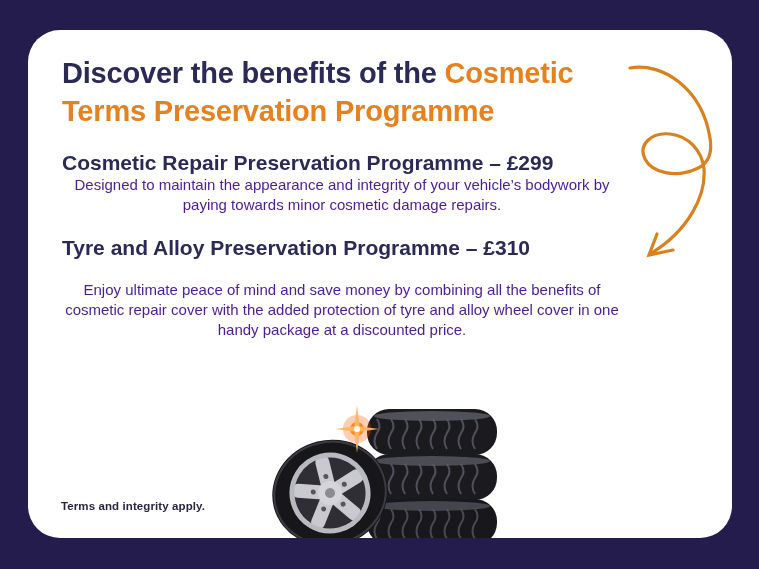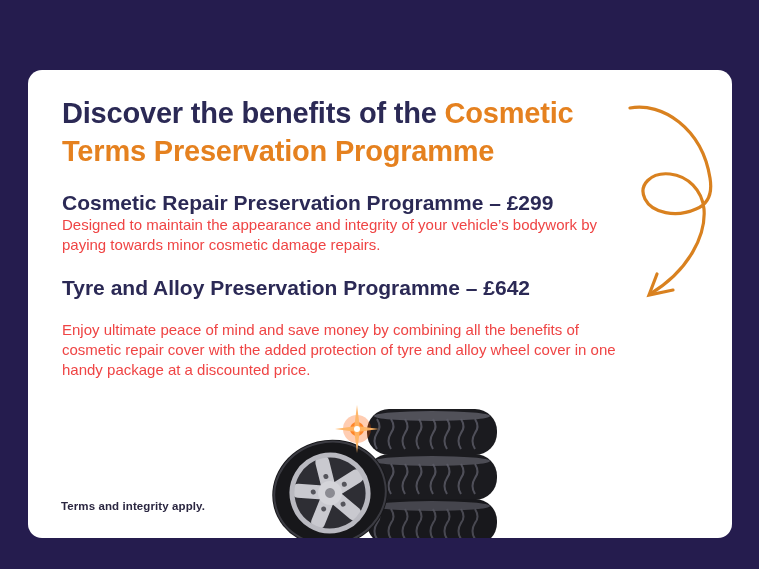--- a/index.html
+++ b/index.html
@@ -7,23 +7,22 @@
     width: 759px; height: 569px;
     background: #251c4e;
     font-family: "Liberation Sans", sans-serif;
     position: relative;
     overflow: hidden;
   }
   .card {
     position: absolute;
     left: 28px; top: 30px; right: 27px; bottom: 31px;
     background: #ffffff;
-    border-radius: 14px;
+    border-radius: 32px;
     overflow: hidden;
-    margin-top: 40px;
   }
   .headline {
     margin: 24px 100px 0 34px;
     font-size: 29px;
     line-height: 38px;
     font-weight: bold;
     color: #2b2955;
     letter-spacing: -0.2px;
   }
   .headline .accent { color: #e5811f; }
@@ -32,21 +31,22 @@
     margin: 0;
     font-size: 21px;
     line-height: 21px;
     font-weight: bold;
     color: #2b2955;
   }
   .section p {
     margin: 2px 0 0 0;
     font-size: 15px;
     line-height: 20px;
-    color: #ef4444;
+    color: #4c1d95;
+    text-align: center;
   }
   .swirl {
     position: absolute;
     top: 28px; right: 16px;
     width: 94px; height: 204px;
   }
   .tyres {
     position: absolute;
     left: 244px; bottom: 0;
     width: 230px; height: 133px;
@@ -73,21 +73,21 @@
 <div class="card">
 
   <h1 class="headline"><span>Discover the benefits of the </span><span class="accent">Cosmetic</span><br><span class="accent">Terms Preservation Programme</span></h1>
 
   <div class="section">
     <h2>Cosmetic Repair Preservation Programme – £299</h2>
     <p>Designed to maintain the appearance and integrity of your vehicle’s bodywork by paying towards minor cosmetic damage repairs.</p>
   </div>
 
   <div class="section">
-    <h2>Tyre and Alloy Preservation Programme – £642</h2>
+    <h2>Tyre and Alloy Preservation Programme – £310</h2>
   </div>
 
   <div class="section">
     <p>Enjoy ultimate peace of mind and save money by combining all the benefits of cosmetic repair cover with the added protection of tyre and alloy wheel cover in one handy package at a discounted price.</p>
   </div>
 
   <svg class="swirl" viewBox="0 0 94 204" xmlns="http://www.w3.org/2000/svg" aria-hidden="true">
     <g fill="none" stroke="#d9811f" stroke-width="3.2" stroke-linecap="round">
       <path d="M 8 10
                C 40 4, 80 30, 88 80

